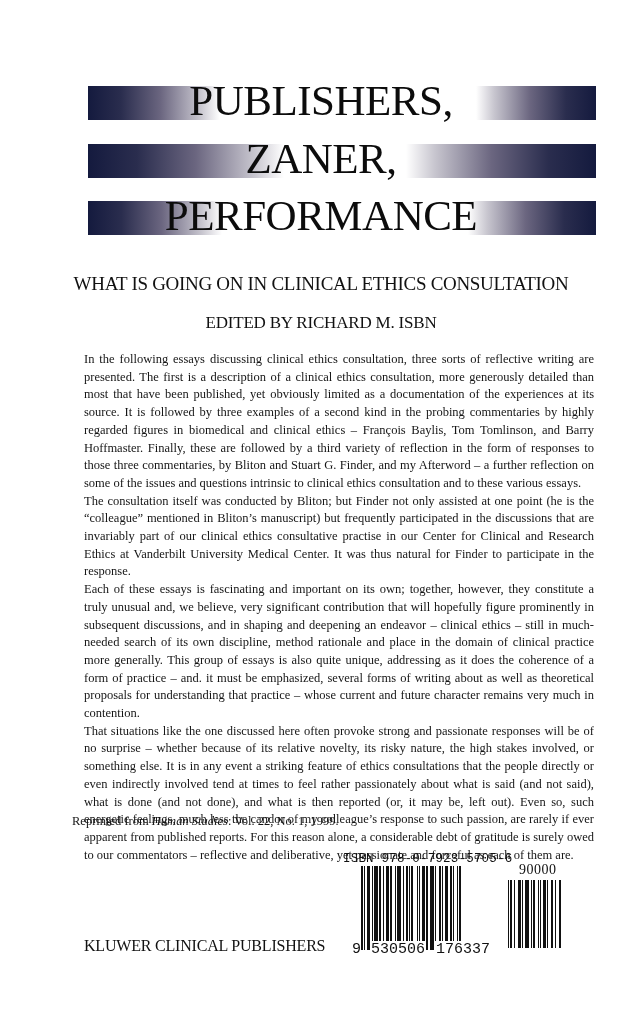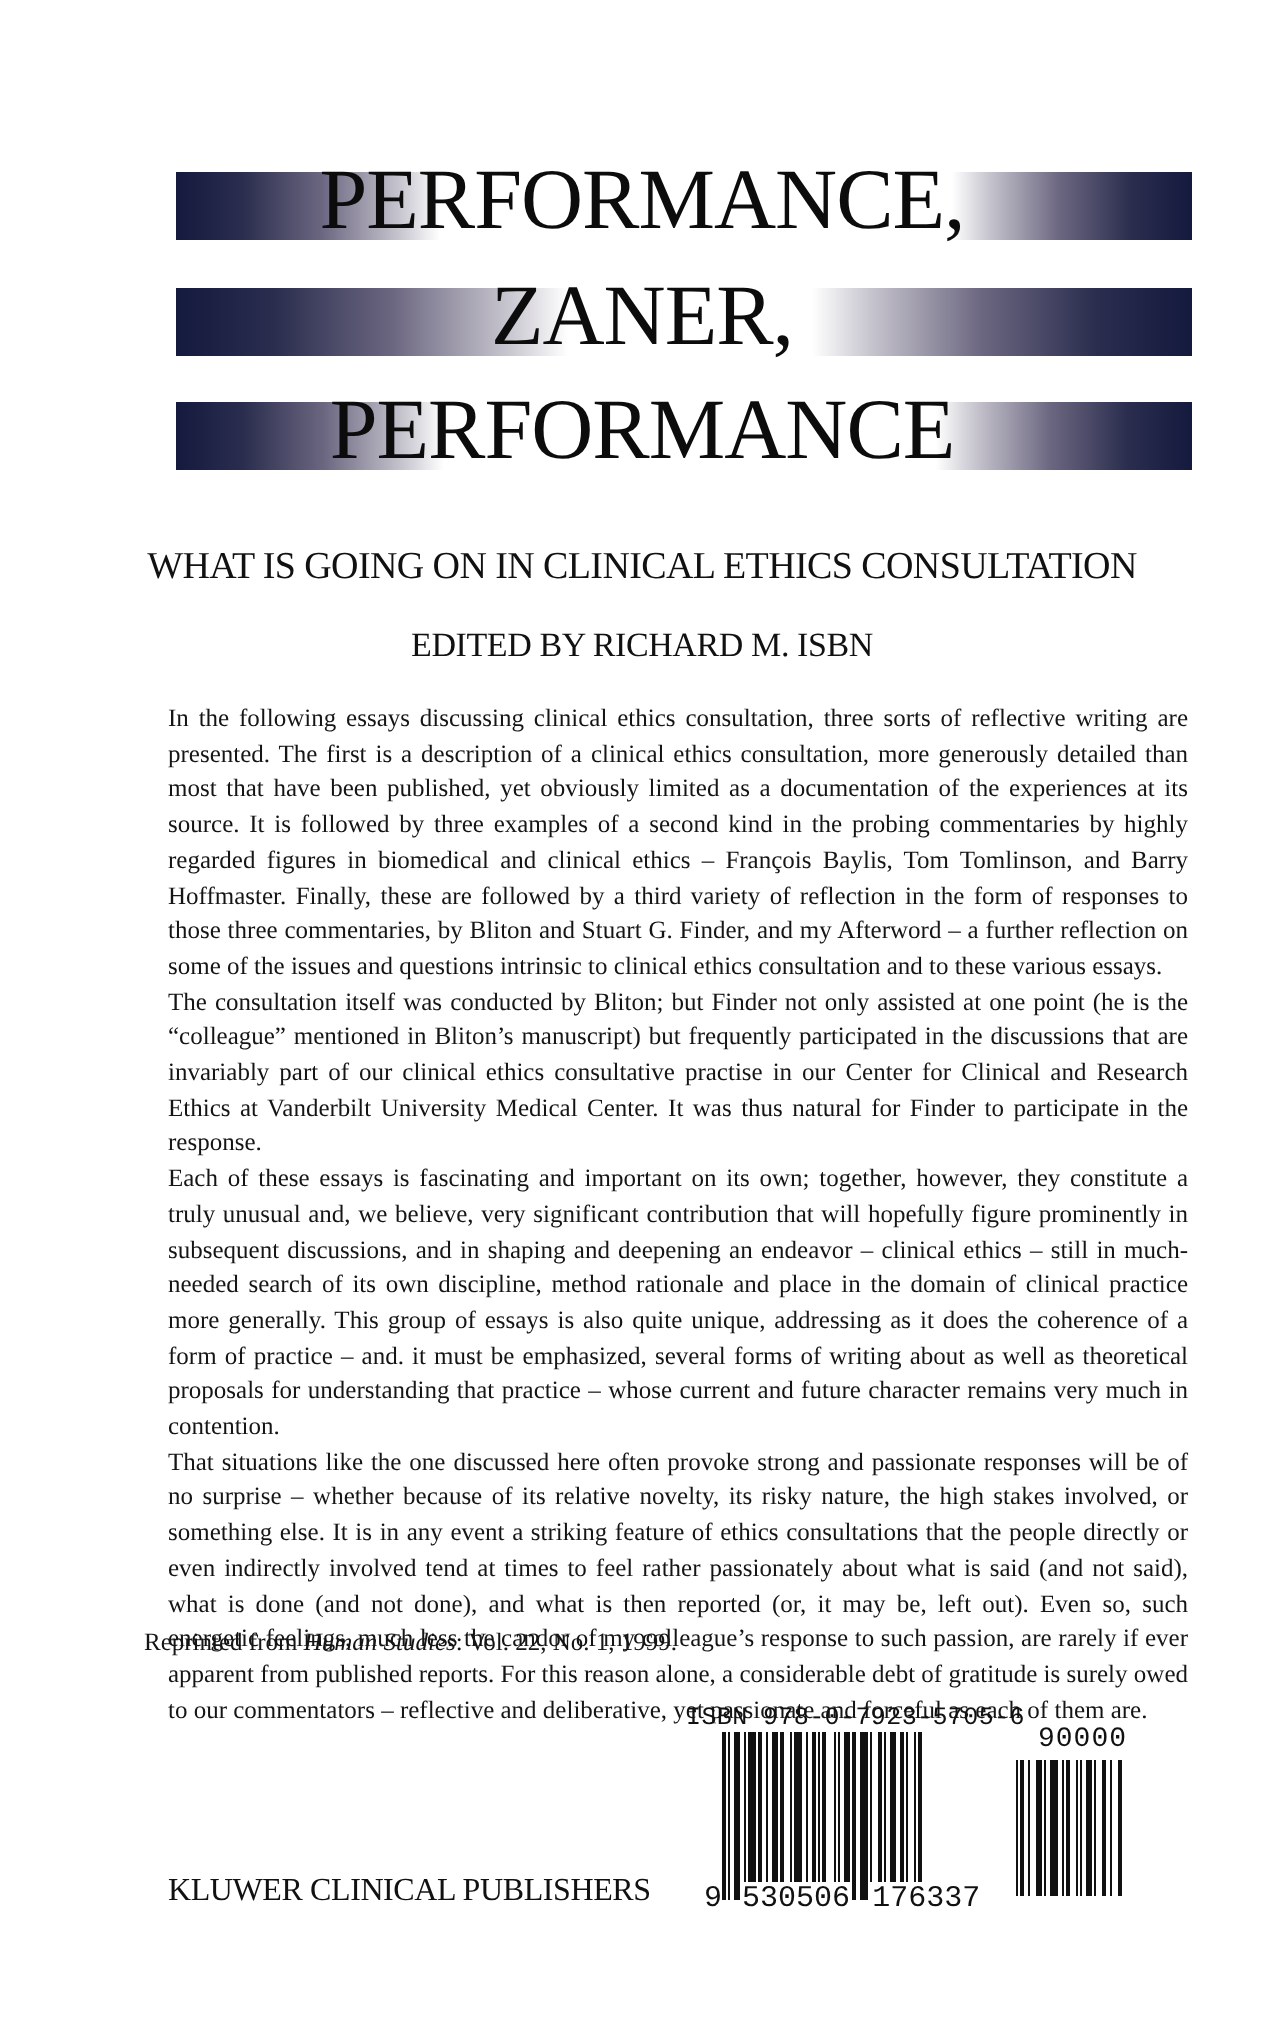--- a/index.html
+++ b/index.html
@@ -22,21 +22,21 @@
     .body-text p.last-line-left { text-align-last: left; }
     .reprint { position: absolute; left: 72px; top: 814px; font-size: 12.5px; color: #151515; }
     .reprint em { font-style: italic; }
     .publisher { position: absolute; left: 84px; top: 937px; font-size: 16px; letter-spacing: -0.2px; color: #111; }
     .isbn-label { position: absolute; left: 343px; top: 852px; font-family: "Liberation Mono", "DejaVu Sans Mono", monospace; font-size: 12.5px; color: #111; letter-spacing: 0.2px; }
     .barcode { position: absolute; left: 361px; top: 866px; width: 130px; height: 84px; display: flex; align-items: stretch; }
     .barcode span { display: block; background: #111; }
     .barcode .g { background: transparent; }
     .bc-digits { position: absolute; left: 352px; top: 941px; font-family: "Liberation Mono", "DejaVu Sans Mono", monospace; font-size: 15px; color: #111; background: transparent; }
     .bc-digits .grp { background: #fff; padding: 0 1px; }
-    .addon-label { position: absolute; left: 519px; top: 862px; font-family: Liberation Mono, monospace; font-size: 14px; color: #111; letter-spacing: 0.5px; }
+    .addon-label { position: absolute; left: 519px; top: 862px; font-family: Liberation Serif, serif; font-size: 14px; color: #111; letter-spacing: 0.5px; }
     .addon { position: absolute; left: 508px; top: 880px; width: 66px; height: 68px; display: flex; align-items: stretch; }
     .addon span { display: block; background: #111; }
     .addon .g { background: transparent; }
   </style>
 </head>
 <body>
 
 <div>
 
   <div class="band" id="b1">
@@ -45,21 +45,21 @@
   </div>
   <div class="band" id="b2">
     <div class="bar left" style="width:196px"></div>
     <div class="bar right" style="width:190px"></div>
   </div>
   <div class="band" id="b3">
     <div class="bar left" style="width:134px"></div>
     <div class="bar right" style="width:128px"></div>
   </div>
 
-  <div class="band-title" id="t1">PERFORMANCE,</div>
+  <div class="band-title" id="t1">PUBLISHERS,</div>
   <div class="band-title" id="t2">ZANER,</div>
   <div class="band-title" id="t3">PERFORMANCE</div>
 
   <div class="subtitle">WHAT IS GOING ON IN CLINICAL ETHICS CONSULTATION</div>
   <div class="editor">EDITED BY RICHARD M. ISBN</div>
 
   <div class="body-text">
     <p class="last-line-left">In the following essays discussing clinical ethics consultation, three sorts of reflective writing are presented. The first is a description of a clinical ethics consultation, more generously detailed than most that have been published, yet obviously limited as a documentation of the experiences at its source. It is followed by three examples of a second kind in the probing commentaries by highly regarded figures in biomedical and clinical ethics – François Baylis, Tom Tomlinson, and Barry Hoffmaster. Finally, these are followed by a third variety of reflection in the form of responses to those three commentaries, by Bliton and Stuart G. Finder, and my Afterword – a further reflection on some of the issues and questions intrinsic to clinical ethics consultation and to these various essays.</p>
     <p class="last-line-left">The consultation itself was conducted by Bliton; but Finder not only assisted at one point (he is the “colleague” mentioned in Bliton’s manuscript) but frequently participated in the discussions that are invariably part of our clinical ethics consultative practise in our Center for Clinical and Research Ethics at Vanderbilt University Medical Center. It was thus natural for Finder to participate in the response.</p>
     <p class="last-line-left">Each of these essays is fascinating and important on its own; together, however, they constitute a truly unusual and, we believe, very significant contribution that will hopefully figure prominently in subsequent discussions, and in shaping and deepening an endeavor – clinical ethics – still in much-needed search of its own discipline, method rationale and place in the domain of clinical practice more generally. This group of essays is also quite unique, addressing as it does the coherence of a form of practice – and. it must be emphasized, several forms of writing about as well as theoretical proposals for understanding that practice – whose current and future character remains very much in contention.</p>

